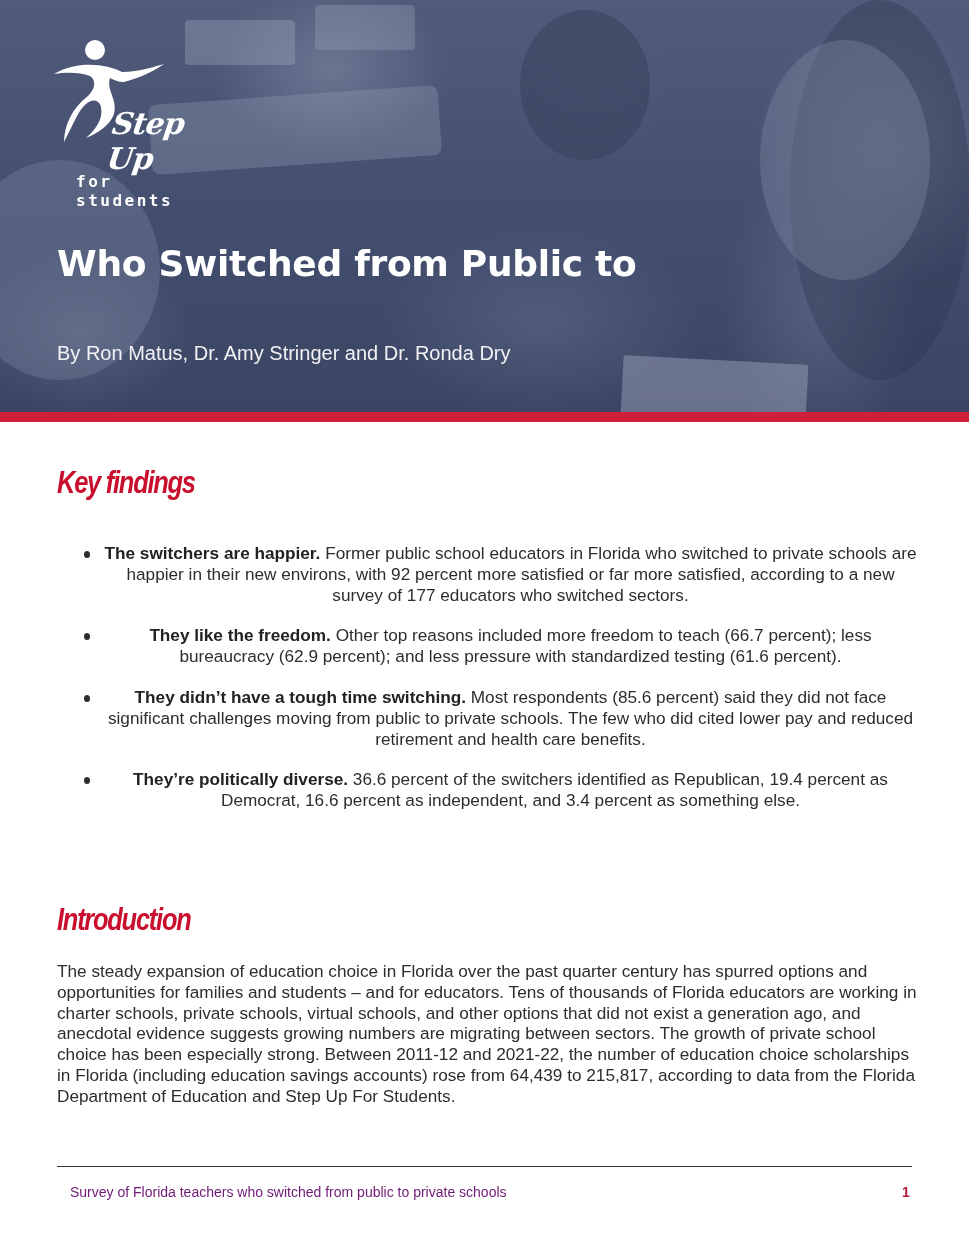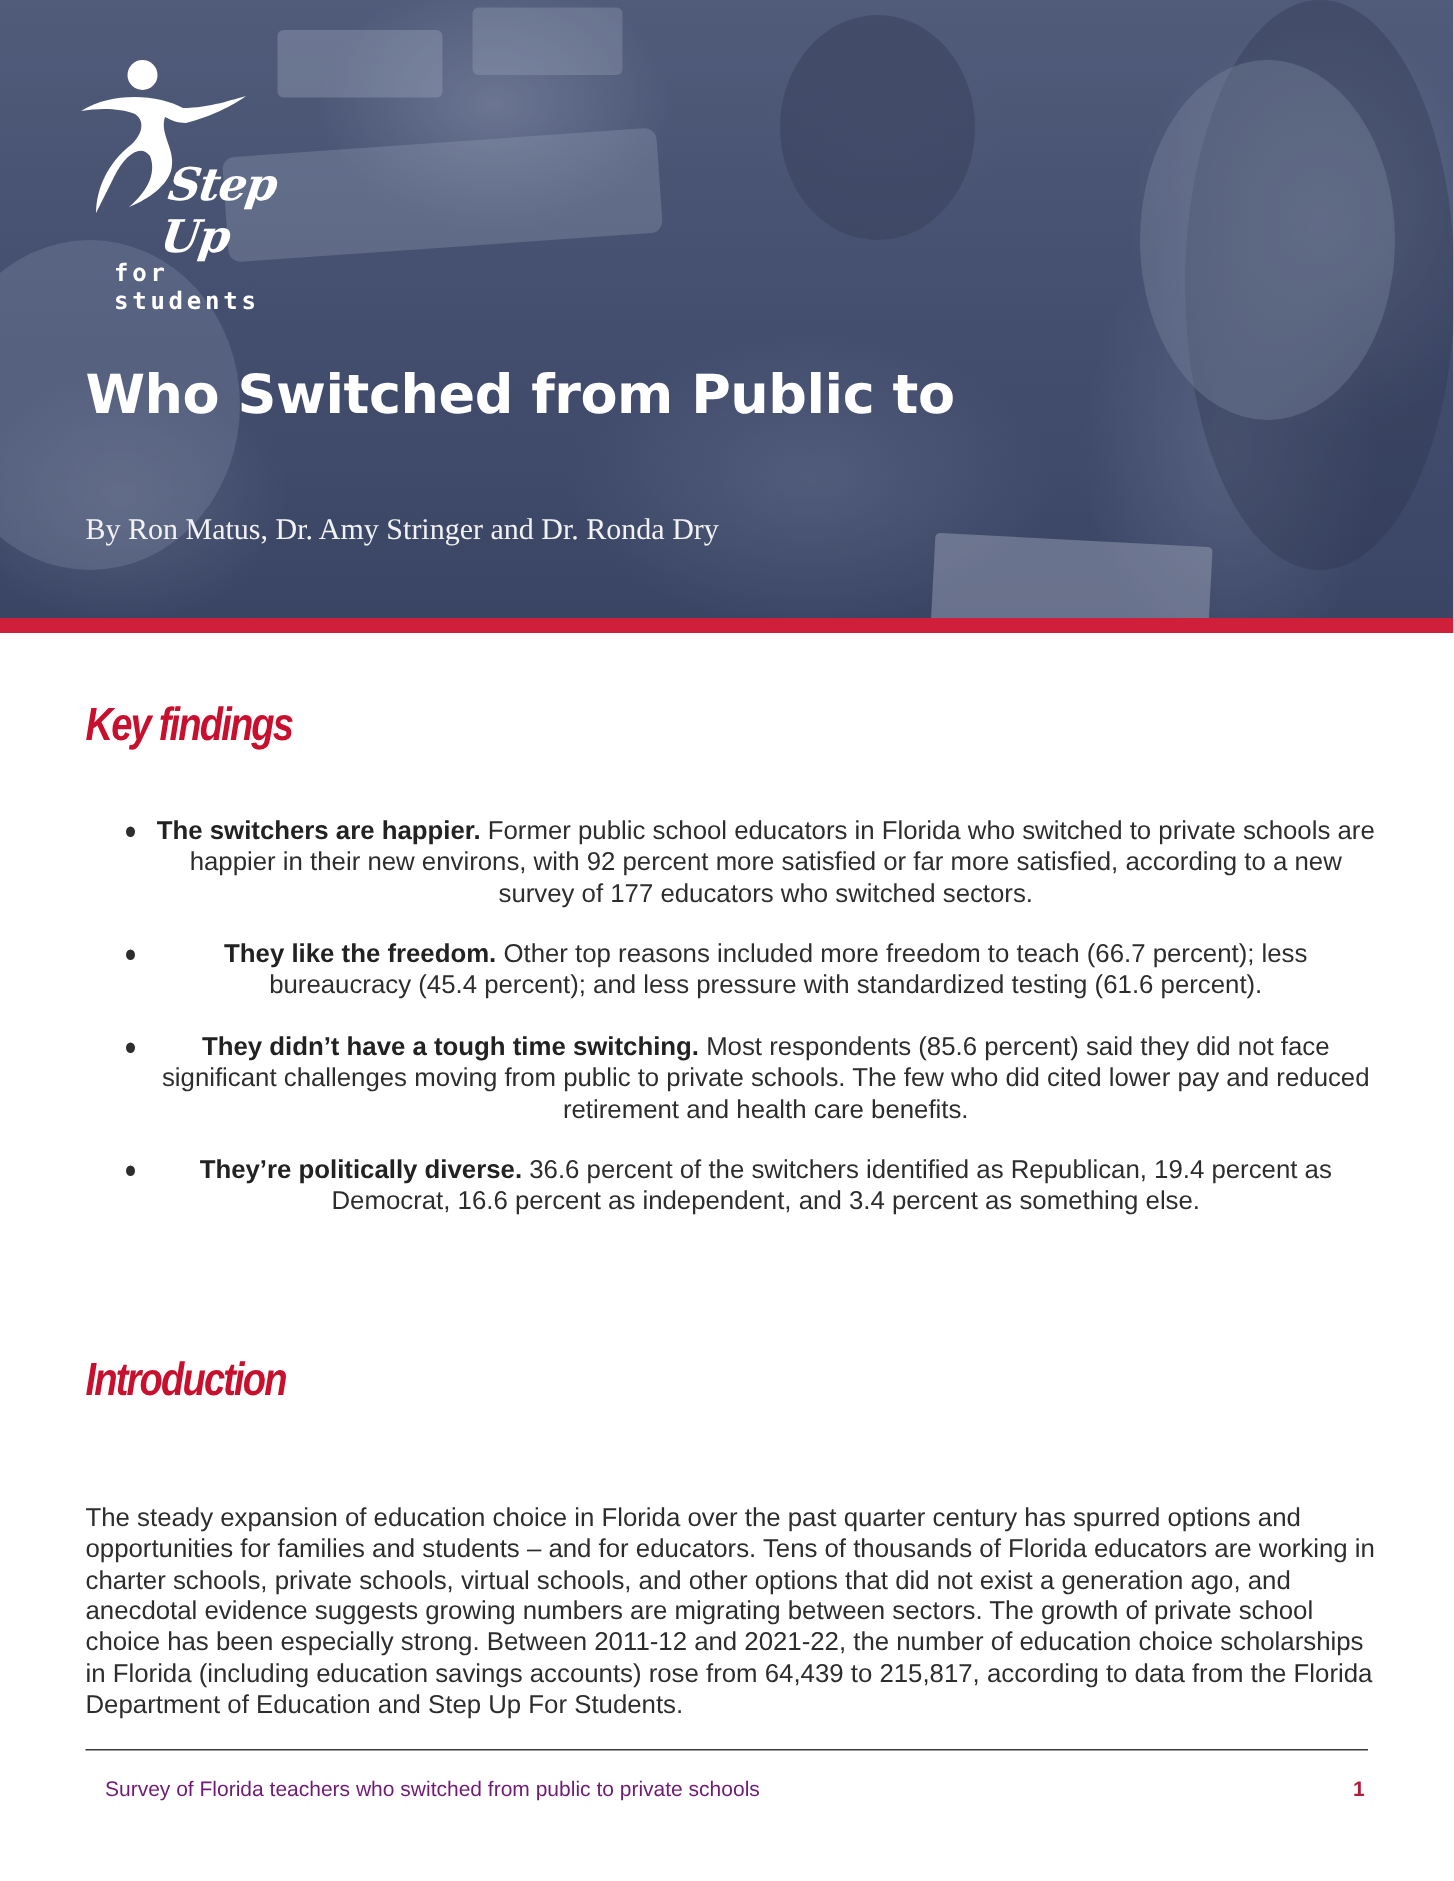--- a/index.html
+++ b/index.html
@@ -45,21 +45,21 @@
     font-size: 16px; color: #ffffff; letter-spacing: 2.5px; margin-top: 20px;
   }
 
   .hero-title {
     position: absolute; left: 57px; top: 195px; width: 620px;
     font-family: "DejaVu Sans", sans-serif; font-weight: bold;
     font-size: 36px; line-height: 46px; color: #ffffff; letter-spacing: -0.3px;
   }
   .hero-byline {
     position: absolute; left: 57px; top: 342px;
-    font-family: Liberation Serif, serif; font-size: 20px; color: #f2f2f5;
+    font-family: Liberation Sans, sans-serif; font-size: 20px; color: #f2f2f5;
   }
   .red-band { position: absolute; left: 0; top: 412px; width: 969px; height: 10px; background: #cf1f3a; }
 
   
   .section-heading {
     position: absolute; left: 57px;
     font-family: "Liberation Sans", sans-serif; font-weight: bold; font-style: italic;
     color: #c8102e; font-size: 31px; letter-spacing: -1.5px;
     transform: scaleX(0.82); transform-origin: left center;
   }
@@ -76,21 +76,21 @@
   }
   .finding .bullet {
     position: absolute; left: 4px; top: 8px; width: 6px; height: 7px;
     border-radius: 50%; background: #2d2d2d;
   }
   .finding .lead { font-weight: bold; color: #222; }
 
   
   .intro-text {
     position: absolute; left: 57px; top: 961px; width: 862px;
-    font-size: 17.2px; line-height: 20.8px; color: #2d2d2d; margin-top: 40px;
+    font-size: 17.2px; line-height: 20.8px; color: #2d2d2d;
   }
 
   
   .footer-rule { position: absolute; left: 57px; top: 1166px; width: 855px; height: 1px; background: #3a3a3a; }
   .footer-title { position: absolute; left: 70px; top: 1184px; font-size: 14px; color: #701a75; }
   .footer-page { position: absolute; left: 902px; top: 1184px; font-size: 14px; font-weight: bold; color: #b01c3a; }
 </style>
 </head>
 <body>
 
@@ -124,21 +124,21 @@
 
 <h2 class="section-heading key-heading">Key findings</h2>
 
 <ul class="findings">
   <li class="finding">
     <span class="bullet"></span>
     <span class="lead">The switchers are happier.</span><span>  Former public school educators in Florida who switched to private schools are happier in their new environs, with 92 percent more satisfied or far more satisfied, according to a new survey of 177 educators who switched sectors.</span>
   </li>
   <li class="finding">
     <span class="bullet"></span>
-    <span class="lead">They like the freedom.</span><span> Other top reasons included more freedom to teach (66.7 percent); less bureaucracy (45.4 percent); and less pressure with standardized testing (61.6 percent).</span>
+    <span class="lead">They like the freedom.</span><span> Other top reasons included more freedom to teach (66.7 percent); less bureaucracy (62.9 percent); and less pressure with standardized testing (61.6 percent).</span>
   </li>
   <li class="finding">
     <span class="bullet"></span>
     <span class="lead">They didn’t have a tough time switching.</span><span> Most respondents (85.6 percent) said they did not face significant challenges moving from public to private schools. The few who did cited lower pay and reduced retirement and health care benefits.</span>
   </li>
   <li class="finding">
     <span class="bullet"></span>
     <span class="lead">They’re politically diverse.</span><span> 36.6 percent of the switchers identified as Republican, 19.4 percent as Democrat, 16.6 percent as independent, and 3.4 percent as something else.</span>
   </li>
 </ul>

